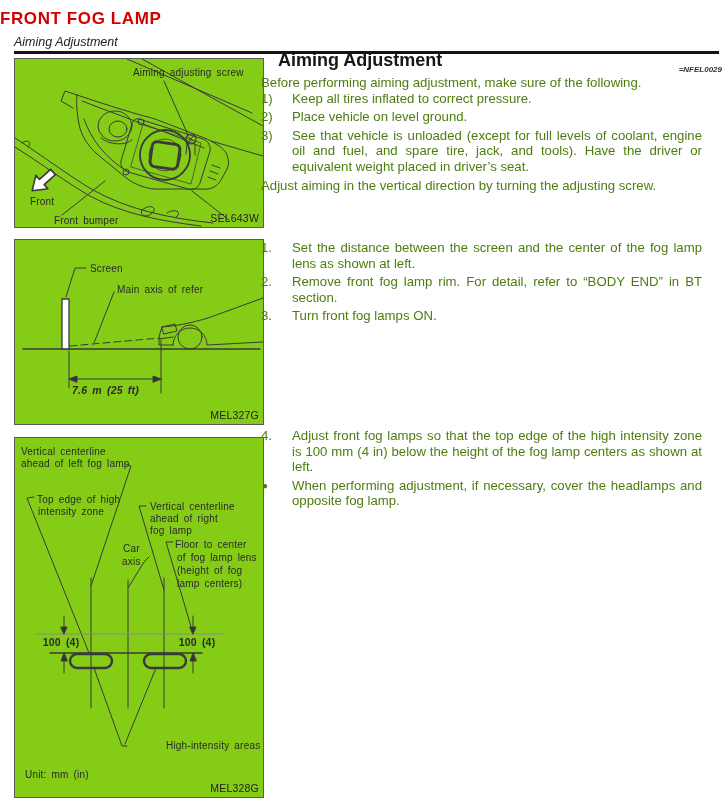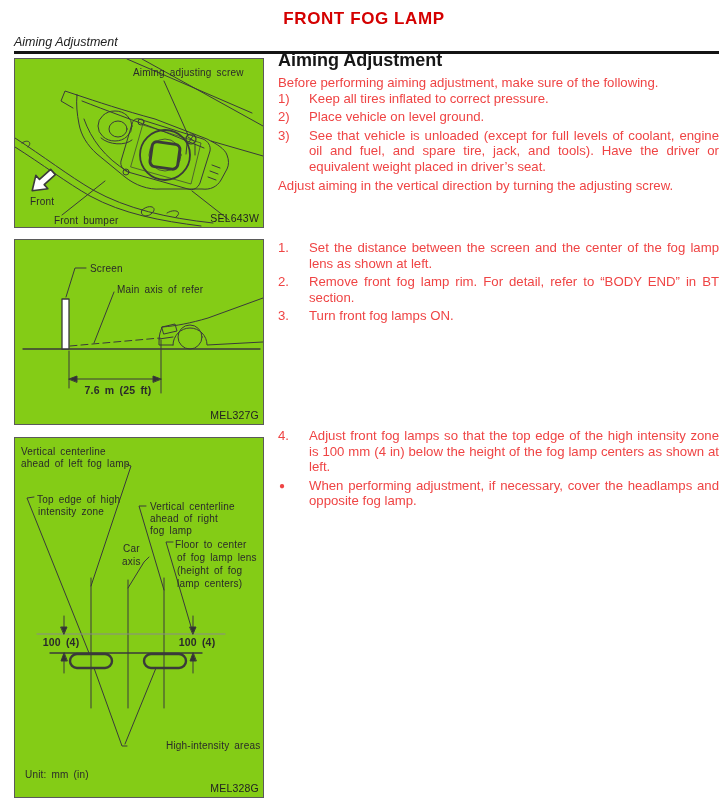--- a/index.html
+++ b/index.html
@@ -1,21 +1,21 @@
 <!DOCTYPE html>
 <html><head>
 <meta charset="utf-8">
 <style>
   html,body { margin:0; padding:0; background:#fff; }
   .page {
     position:relative; width:728px; height:802px; background:#fff;
     font-family:"Liberation Sans", sans-serif; color:#1f1f1f; overflow:hidden;
   }
   .title {
-    position:absolute; top:9px; left:0; width:728px; text-align:center;
+    position:absolute; top:9px; left:0; width:728px; 
     font-size:17px; font-weight:bold; letter-spacing:0.6px; color:#d40000;
   }
   .subtitle { position:absolute; top:35px; left:14px; font-size:12.5px; font-style:italic; color:#222; }
   .rule { position:absolute; top:51px; left:14px; width:705px; height:3px; background:#141414; }
 
   .figure {
     position:absolute; left:14px; width:250px; border:1px solid #5a5a5a;
     background:#84cc16; box-sizing:border-box;
   }
   .fig1 { top:58px;  height:170px; }
@@ -28,22 +28,22 @@
   }
   .fbold { font-weight:bold; font-size:10.5px; }
   .fcode { position:absolute; right:4px; bottom:3px; font-size:10.5px; color:#222; letter-spacing:0.2px; }
 
   .heading { position:absolute; left:278px; top:50px; font-size:18px; font-weight:bold; color:#161616; }
   .seccode {
     position:absolute; left:278px; top:65px; width:444px; text-align:right;
     font-size:8px; font-style:italic; font-weight:bold; color:#333;
   }
   .rcol {
-    position:absolute; left:278px; width:441px; font-size:13.2px;
-    line-height:15.6px; text-align:justify; text-align-last:left; color:#ef4444;
+    position:absolute; left:261px; width:441px; font-size:13.2px;
+    line-height:15.6px; text-align:justify; text-align-last:left; color:#4d7c0f;
   }
   .blockA { top:75px; }
   .blockB { top:240px; }
   .blockC { top:428px; }
   .li { position:relative; padding-left:31px; margin-bottom:3px; }
   .li .num { position:absolute; left:0; top:0; }
   .li .num-bullet { position:absolute; left:1px; top:0px; font-size:10px; }
   .closing { margin-top:3px; }
 </style>
 </head>
@@ -128,21 +128,21 @@
 
         <path d="M54,111 L54,148"></path>
         <path d="M146,100 L146,153"></path>
         <path d="M60,139 L140,139"></path>
         <path d="M54,139 L62,136 L62,142 Z" fill="#333"></path>
         <path d="M146,139 L138,136 L138,142 Z" fill="#333"></path>
       </g>
     </svg>
     <div class="flabel" style="left:75px;  top:23px;">Screen</div>
     <div class="flabel" style="left:102px; top:44px;">Main axis of refer</div>
-    <div class="flabel fbold" style="left:57px; top:145px; width:92px; text-align:center;">7.6 m (25 ft)</div>
+    <div class="flabel fbold" style="left:57px; top:145px; width:92px; text-align:left;font-style:italic;">7.6 m (25 ft)</div>
     <div class="fcode">MEL327G</div>
   </div>
 
   <div class="figure fig3">
     <svg width="248" height="359" viewBox="0 0 248 359">
       <g fill="none" stroke="#3a3a3a" stroke-width="1" stroke-linecap="round" stroke-linejoin="round">
 
         <path d="M111,26 L116,28 L76,148"></path>
         <path d="M19,59 L12,60 L74,215"></path>
         <path d="M131,68 L124,68 L149,152"></path>
@@ -181,20 +181,21 @@
     <div class="flabel" style="left:162px; top:127px;">(height of fog</div>
     <div class="flabel" style="left:162px; top:140px;">lamp centers)</div>
     <div class="flabel fbold" style="left:26px;  top:199px; width:40px; text-align:center;">100 (4)</div>
     <div class="flabel fbold" style="left:162px; top:199px; width:40px; text-align:center;">100 (4)</div>
     <div class="flabel" style="left:115px; top:302px;padding-left:36px;">High-intensity areas</div>
     <div class="flabel" style="left:10px;  top:331px;">Unit: mm (in)</div>
     <div class="fcode">MEL328G</div>
   </div>
 
   <div class="heading">Aiming Adjustment</div>
+  <div class="seccode">=NFEL0029</div>
 
   <div class="rcol blockA">
     <div>Before performing aiming adjustment, make sure of the following.</div>
     <div class="li">
       <span class="num">1)</span>
       <span>Keep all tires inflated to correct pressure.</span>
     </div>
     <div class="li">
       <span class="num">2)</span>
       <span>Place vehicle on level ground.</span>

